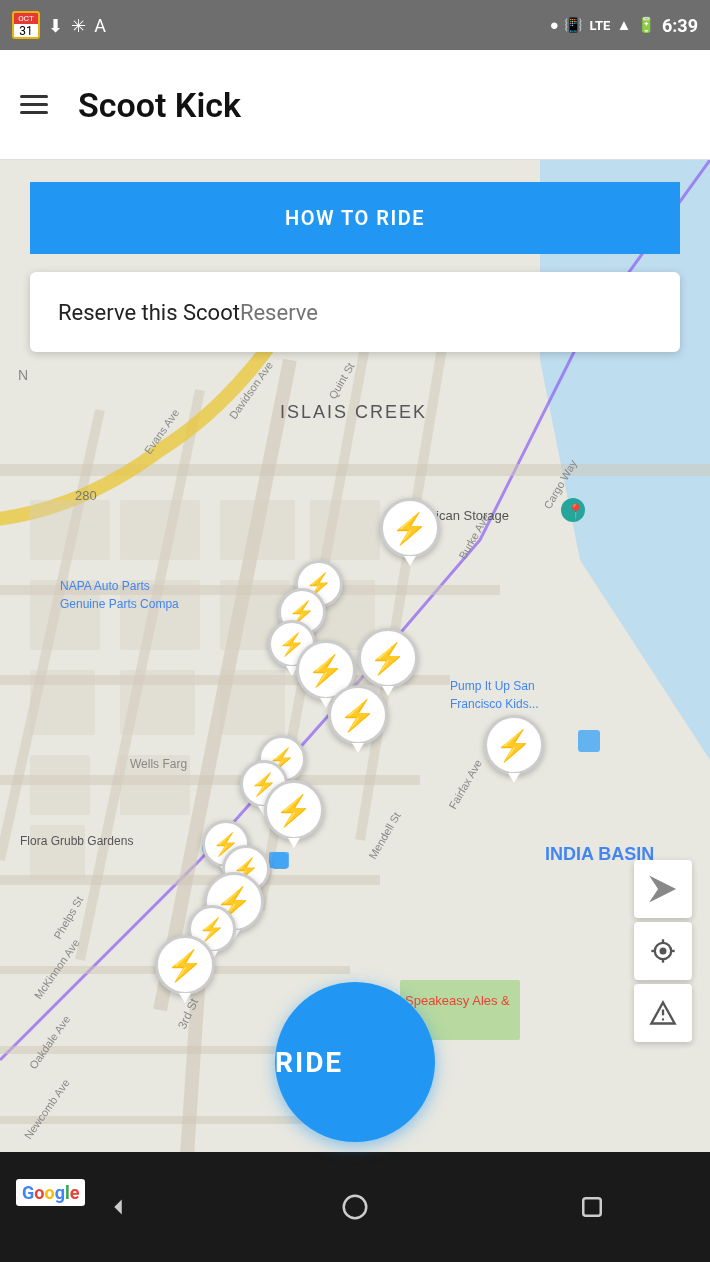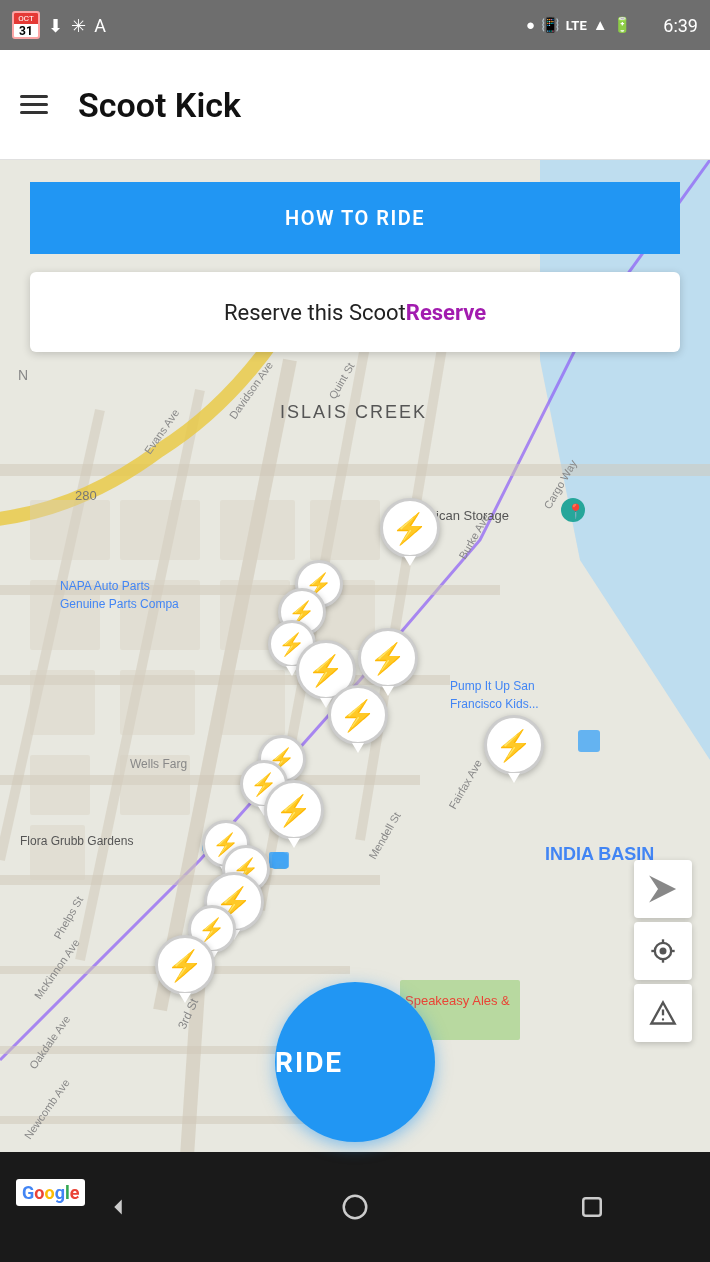--- a/index.html
+++ b/index.html
@@ -30,42 +30,42 @@
       display: flex;
       align-items: center;
       gap: 6px;
       color: white;
       font-size: 15px;
       font-weight: 500;
     }
     .calendar-icon {
       width: 28px;
       height: 28px;
-      border: 2px solid #fca5a5;
+      border: 2px solid #eab308;
       border-radius: 3px;
       color: white;
       font-size: 11px;
       display: flex;
       flex-direction: column;
       align-items: center;
       background: white;
       overflow: hidden;
     }
     .calendar-top {
       background: #e53935;
       width: 100%;
       text-align: center;
       color: white;
       font-size: 8px;
       padding: 1px 0;
     }
     .calendar-num {
       color: #000;
       font-size: 12px;
-      font-weight: bold;
+      font-weight: normal;
       line-height: 1.3;
       text-align: center;
     }
     .status-icon {
       color: white;
       font-size: 18px;
     }
 
     
     #app-bar {
@@ -139,33 +139,33 @@
     #reserve-card {
       position: absolute;
       top: 112px;
       left: 30px;
       right: 30px;
       height: 80px;
       background: white;
       border-radius: 6px;
       display: flex;
       align-items: center;
-      justify-content: center;
+      justify-content: flex-start;
       padding: 0 28px;
       box-shadow: 0 2px 8px rgba(0,0,0,0.18);
       z-index: 20;
     }
     #reserve-card .reserve-text {
       font-size: 22px;
       color: #222;
     }
     #reserve-card .reserve-btn {
       font-size: 22px;
-      color: #a21caf;
-      font-weight: 700;
+      color: #737373;
+      font-weight: 400;
       cursor: pointer;
     }
 
     
     #ride-button {
       position: absolute;
       bottom: 120px;
       left: 50%;
       transform: translateX(-50%);
       width: 160px;
@@ -308,21 +308,21 @@
     <span class="status-icon">⬇</span>
     <span class="status-icon">✳</span>
     <span class="status-icon">A</span>
   </div>
   <div class="status-right">
     <span>●</span>
     <span>📳</span>
     <span style="font-size:13px;font-weight:700;">LTE</span>
     <span>▲</span>
     <span>🔋</span>
-    <span style="font-size:18px;font-weight:400;margin-left:25px;">6:39</span>
+    <span style="font-size:18px;font-weight:700;">6:39</span>
   </div>
 </div>
 
 <div id="app-bar">
   <div class="hamburger">
     <span></span>
     <span></span>
     <span></span>
   </div>
   <div class="app-title">Scoot Kick</div>

